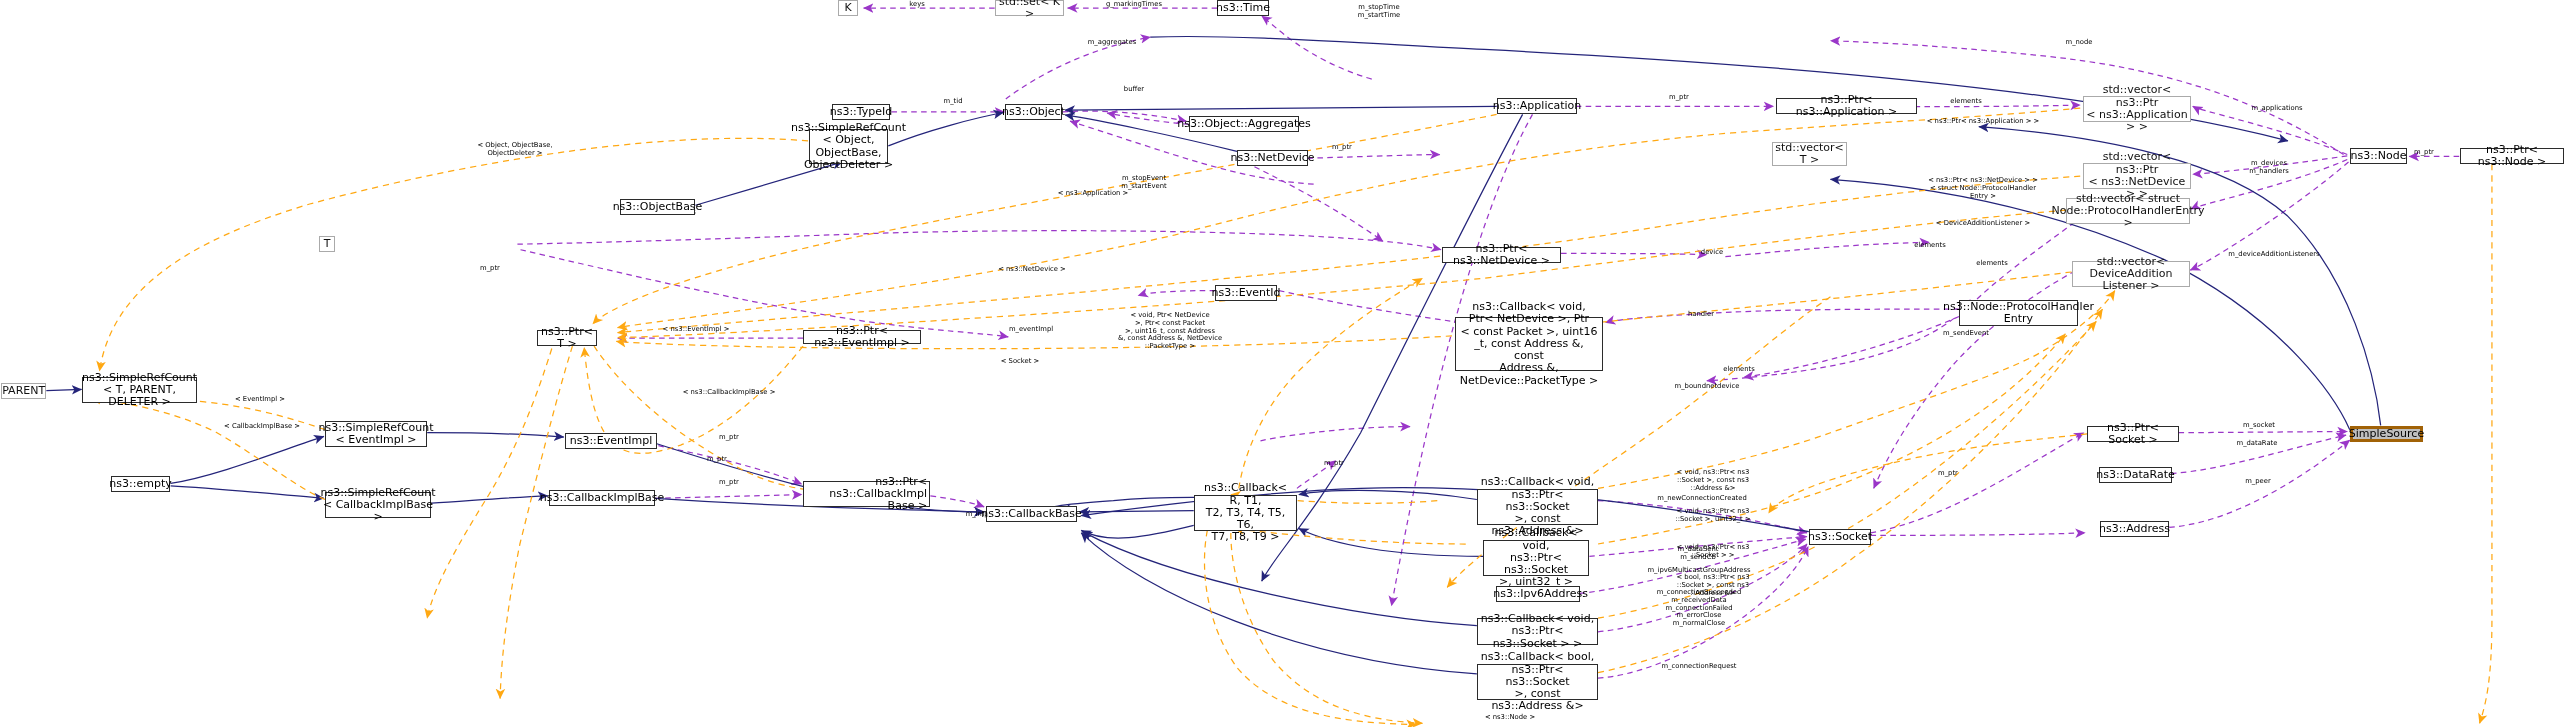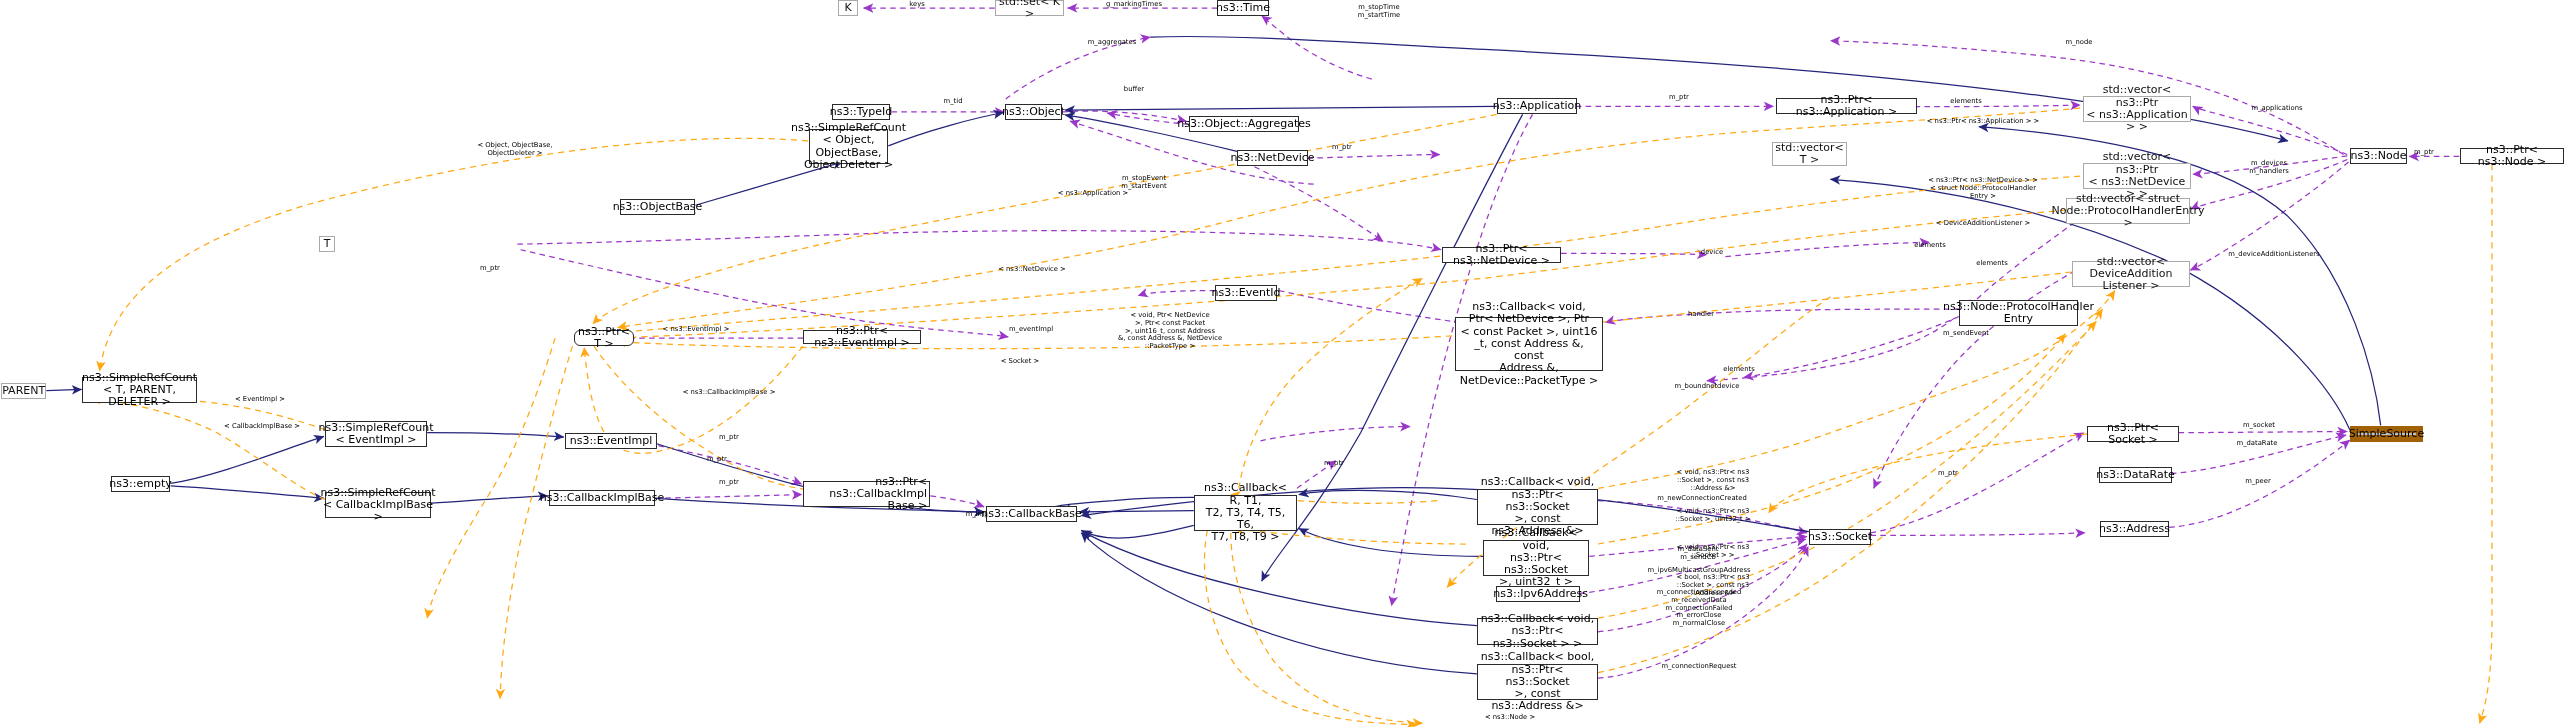--- a/index.html
+++ b/index.html
@@ -26,21 +26,21 @@
     text-align:center;
     line-height:1.12;
     color:#000000;
     font-size:11px;
     padding:0.6px 1.9px;
     white-space:pre-line;
     z-index:5;
   }
   .node.strong{ border:1px solid #2b2b2b; }
   .node.light{ border:0.6px solid #aaaaaa; color:#111; }
-  .node.highlight{ background:#bfbfbf; border:7px solid #a16207; }
+  .node.highlight{ background:#bfbfbf; border:3px solid #a16207; }
   .edge-label{
     position:absolute;
     font-size:6.8px;
     color:#000000;
     text-align:center;
     line-height:1.15;
     white-space:pre-line;
     z-index:4;
     transform:translate(-50%,-50%);
   }
@@ -186,21 +186,21 @@
       <div class="node light" style="left: 2083px; top: 163px; width: 108px; height: 26px;">std::vector&lt; ns3::Ptr
 &lt; ns3::NetDevice &gt; &gt;</div>
       <div class="node light" style="left: 2066px; top: 198px; width: 124px; height: 26px;">std::vector&lt; struct
 Node::ProtocolHandlerEntry &gt;</div>
       <div class="node light" style="left: 2072px; top: 261px; width: 118px; height: 26px;">std::vector&lt; DeviceAddition
 Listener &gt;</div>
       <div class="node light" style="left: 1772px; top: 142px; width: 75px; height: 24px;">std::vector&lt; T &gt;</div>
       <div class="node strong" style="left: 2350px; top: 148px; width: 57px; height: 16px;">ns3::Node</div>
       <div class="node strong" style="left: 2460px; top: 148px; width: 104px; height: 16px;">ns3::Ptr&lt; ns3::Node &gt;</div>
       <div class="node light" style="left: 319px; top: 236px; width: 16px; height: 16px;">T</div>
-      <div class="node strong" style="left: 574px; top: 330px; width: 60px; height: 16px; border-radius: 6px;">ns3::Ptr&lt; T &gt;</div>
+      <div class="node strong" style="left: 537px; top: 330px; width: 60px; height: 16px;">ns3::Ptr&lt; T &gt;</div>
       <div class="node strong" style="left: 803px; top: 330px; width: 118px; height: 14px;">ns3::Ptr&lt; ns3::EventImpl &gt;</div>
       <div class="node strong" style="left: 1442px; top: 247px; width: 119px; height: 16px;">ns3::Ptr&lt; ns3::NetDevice &gt;</div>
       <div class="node strong" style="left: 1215px; top: 285px; width: 62px; height: 16px;">ns3::EventId</div>
       <div class="node strong" style="left: 1455px; top: 317px; width: 148px; height: 54px;">ns3::Callback&lt; void,
  Ptr&lt; NetDevice &gt;, Ptr
 &lt; const Packet &gt;, uint16
 _t, const Address &amp;, const
  Address &amp;, NetDevice::PacketType &gt;</div>
       <div class="node strong" style="left: 1959px; top: 300px; width: 119px; height: 26px;">ns3::Node::ProtocolHandler
 Entry</div>

